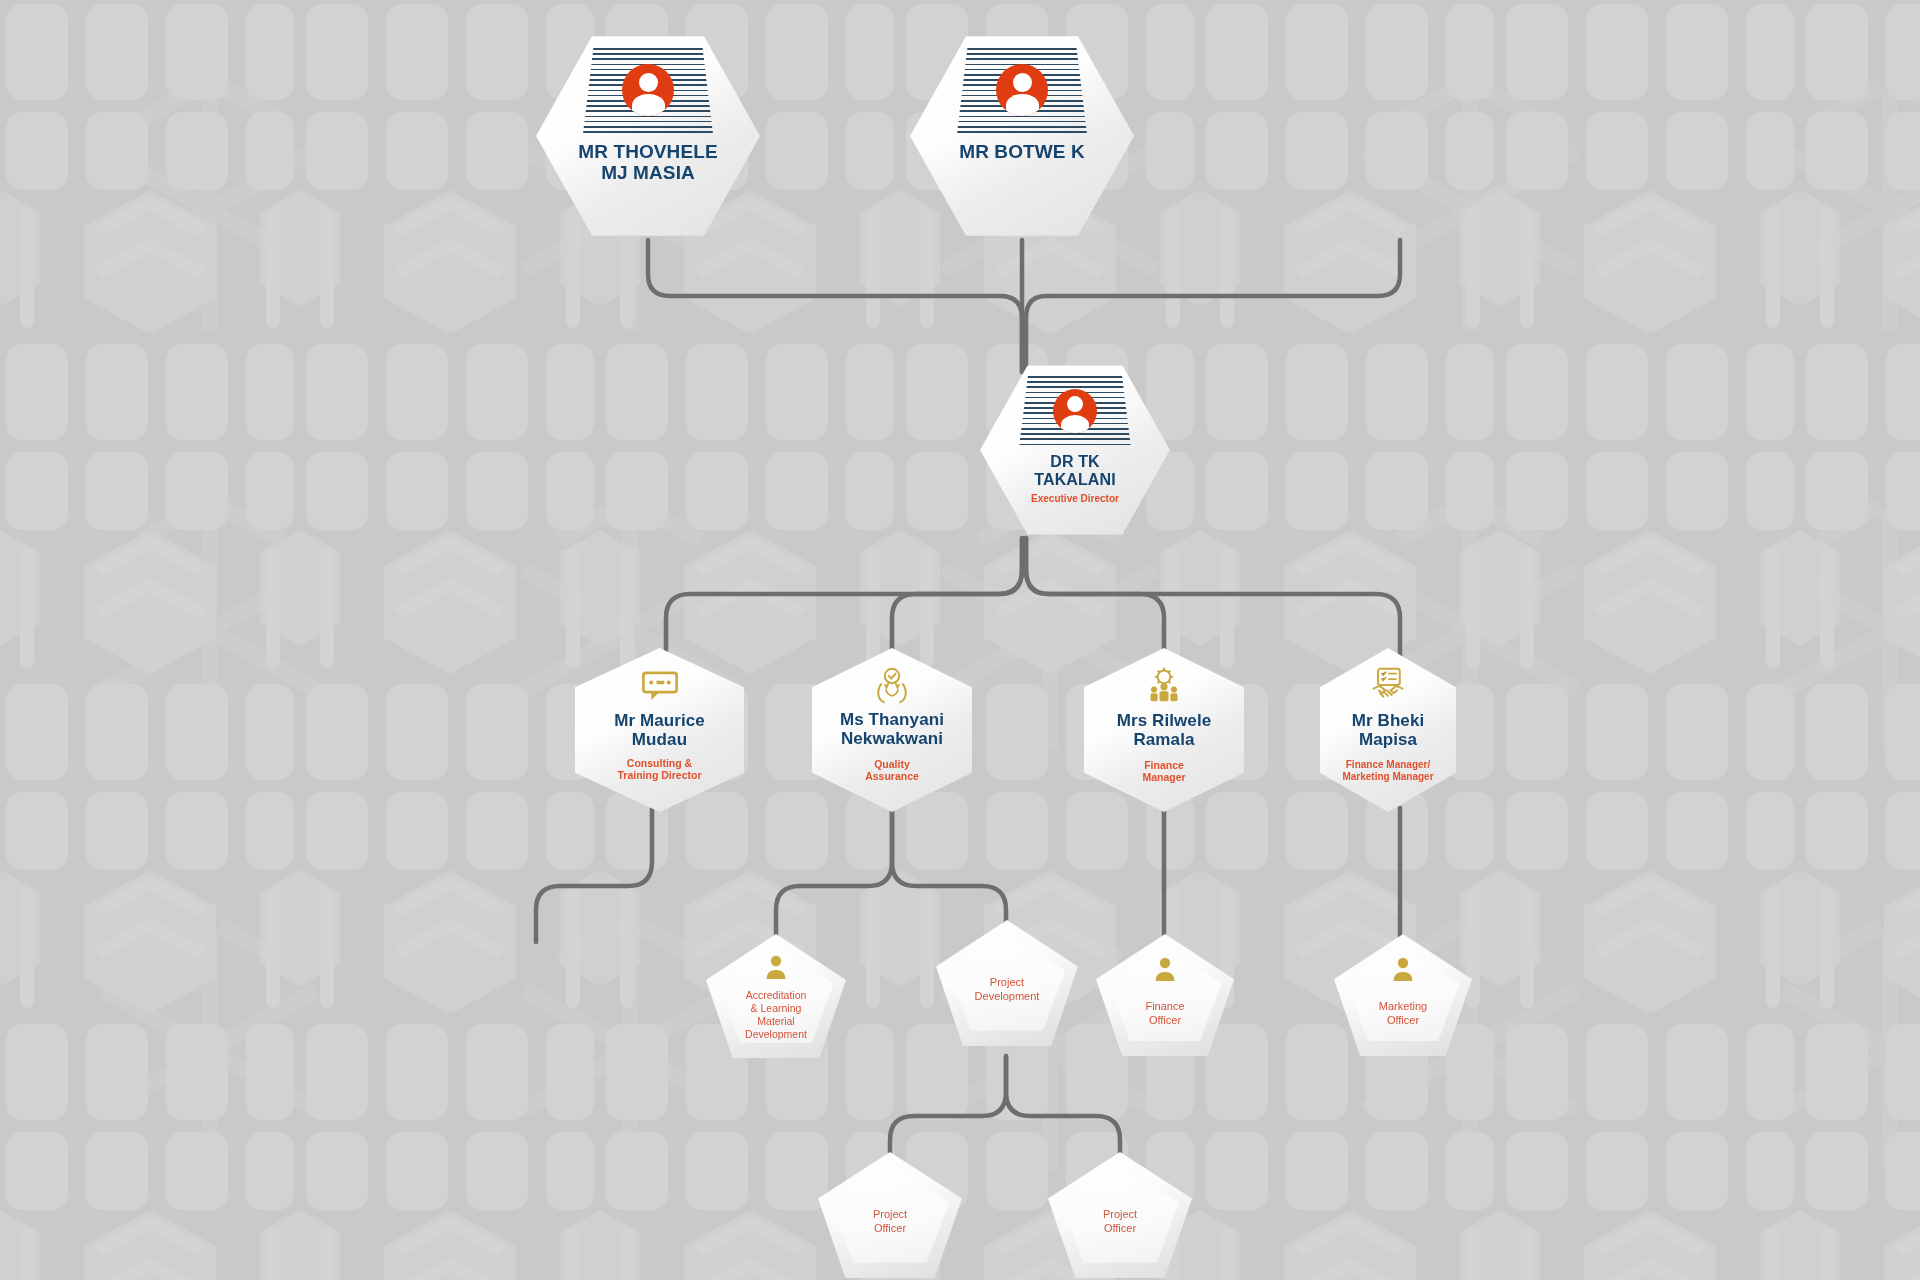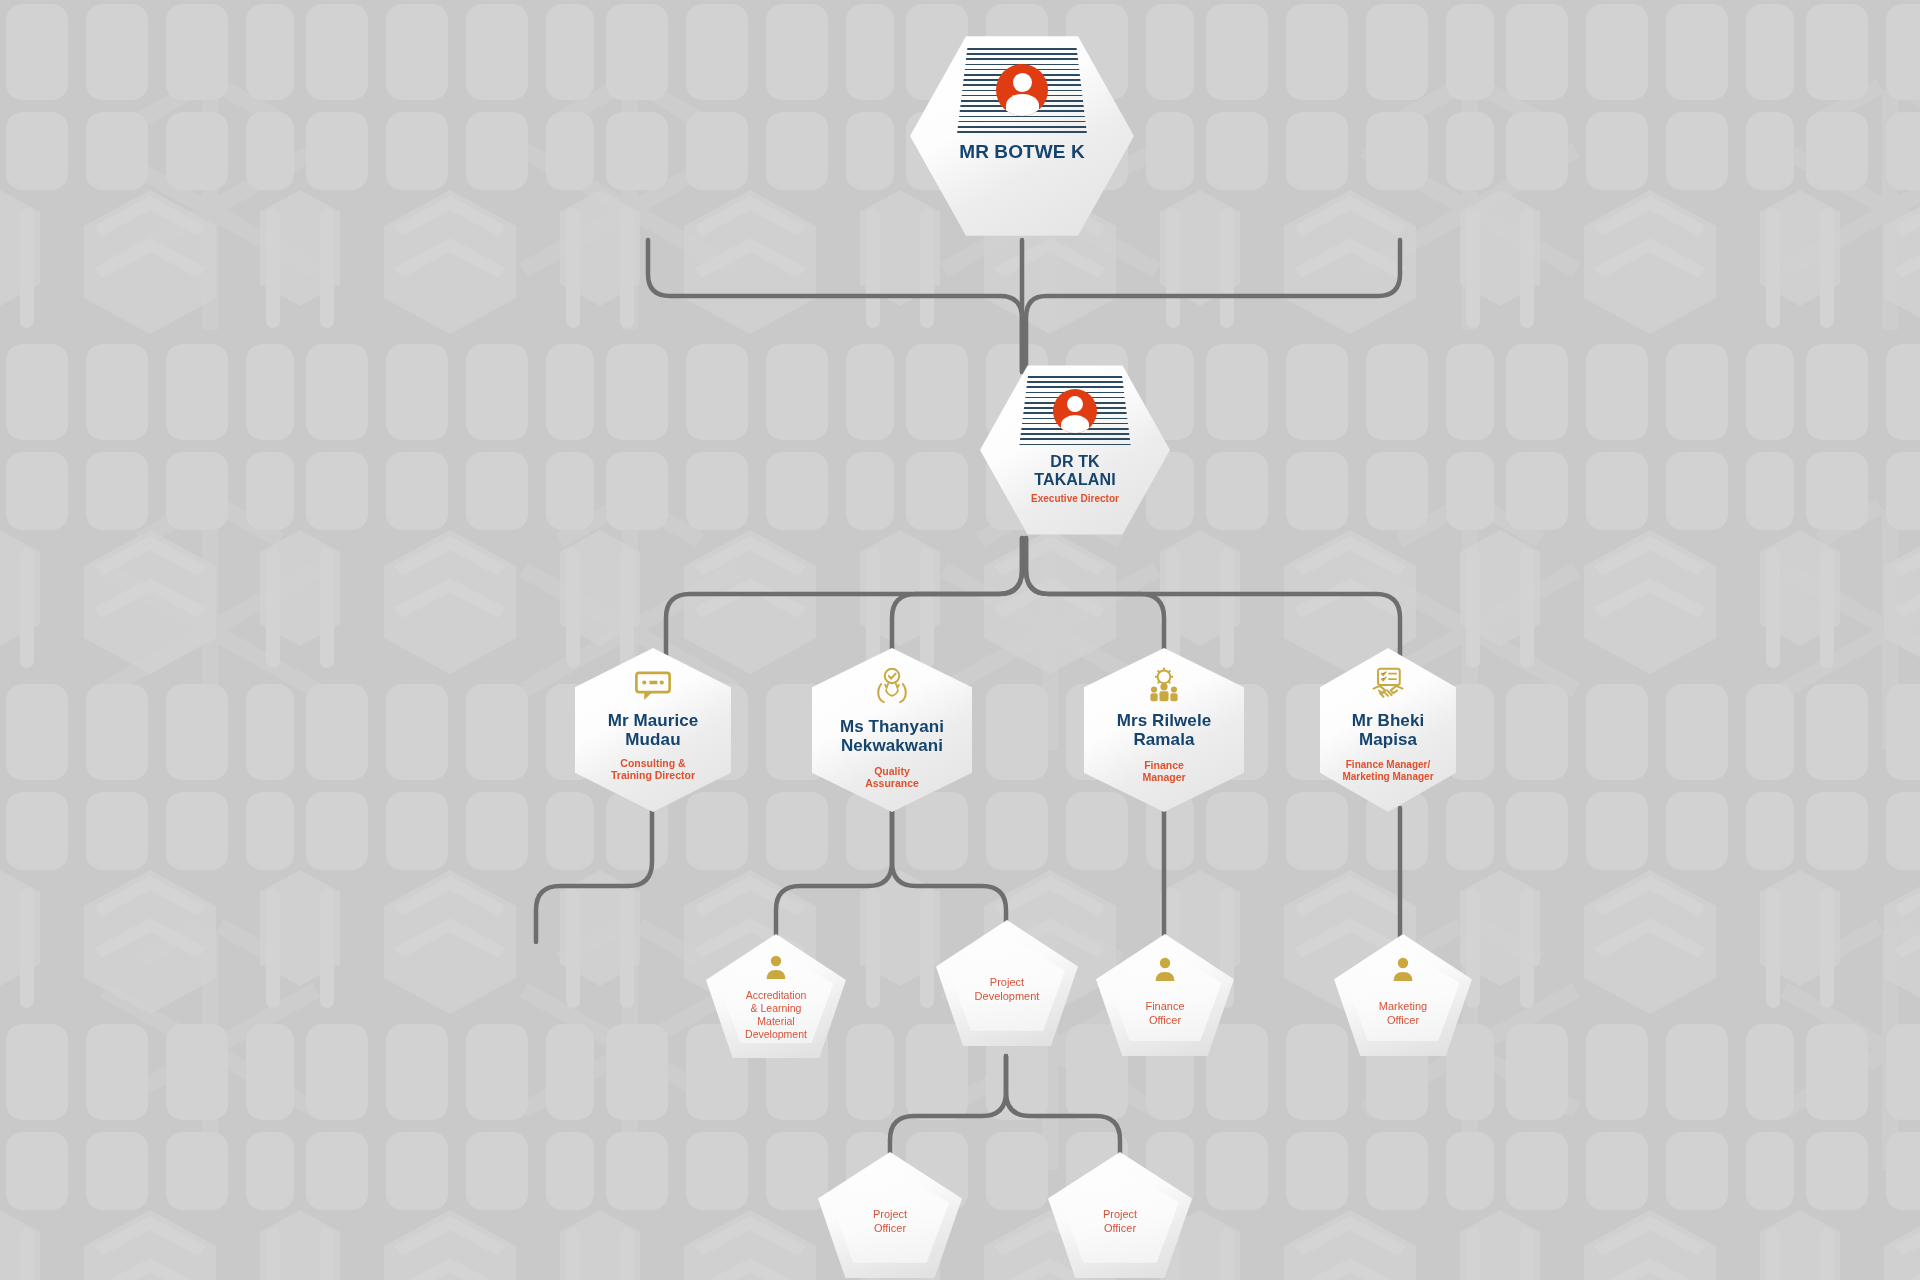--- a/index.html
+++ b/index.html
@@ -146,20 +146,35 @@
       <path d="M1164 808 L1164 942"></path>
       <path d="M1400 808 L1400 942"></path>
 
       <path d="M1006 1056 L1006 1092 Q1006 1116 982 1116 L914 1116 Q890 1116 890 1140 L890 1164"></path>
       <path d="M1006 1056 L1006 1092 Q1006 1116 1030 1116 L1096 1116 Q1120 1116 1120 1140 L1120 1164"></path>
     </g>
   </svg>
 
   <div id="nodes">
 
+    <div class="node hexwrap" style="left:536px;top:32px;width:224px;height:208px;">
+      <div class="hexbody hex-h"></div>
+      <div class="content" style="padding-top:16px;">
+        <div class="stripes" style="width:130px;height:86px;">
+          <div class="avatar" style="width:52px;height:52px;">
+            <div class="av-head" style="width:19px;height:19px;left:16.5px;top:9px;"></div>
+            <div class="av-body" style="width:33px;height:23px;left:9.5px;top:30px;"></div>
+          </div>
+        </div>
+        <div class="nm" style="font-size:19px;margin-top:7px;">
+          <div>MR THOVHELE</div>
+          <div>MJ MASIA</div>
+        </div>
+      </div>
+    </div>
 
     <div class="node hexwrap" style="left:910px;top:32px;width:224px;height:208px;">
       <div class="hexbody hex-h"></div>
       <div class="content" style="padding-top:16px;">
         <div class="stripes" style="width:130px;height:86px;">
           <div class="avatar" style="width:52px;height:52px;">
             <div class="av-head" style="width:19px;height:19px;left:16.5px;top:9px;"></div>
             <div class="av-body" style="width:33px;height:23px;left:9.5px;top:30px;"></div>
           </div>
         </div>
@@ -183,21 +198,21 @@
         <div class="nm" style="font-size:16px;margin-top:5px;">
           <div>DR TK</div>
           <div>TAKALANI</div>
         </div>
         <div class="role" style="font-size:10px;margin-top:4px;">
           <div>Executive Director</div>
         </div>
       </div>
     </div>
 
-    <div class="node hexwrap" style="left:575px;top:648px;width:156px;height:164px;">
+    <div class="node hexwrap" style="left:575px;top:648px;width:156px;height:164px;padding-left:13px;">
       <div class="hexbody hex-v"></div>
       <div class="content" style="padding-top:22px;">
         <svg class="ticon" width="42" height="32" viewBox="0 0 48 36">
           <rect x="5" y="3" width="38" height="22" rx="3" fill="none" stroke="#c9a93f" stroke-width="3"></rect>
           <path d="M14 25 L14 34 L23 25 Z" fill="#c9a93f"></path>
           <circle cx="14" cy="14" r="2.4" fill="#c9a93f"></circle>
           <rect x="20" y="12" width="9" height="4" fill="#c9a93f"></rect>
           <circle cx="34" cy="14" r="2.4" fill="#c9a93f"></circle>
         </svg>
         <div class="nm" style="font-size:17px;margin-top:9px;">
@@ -216,21 +231,21 @@
       <div class="content" style="padding-top:18px;">
         <svg class="ticon" width="40" height="38" viewBox="0 0 44 42">
           <circle cx="22" cy="11" r="8" fill="none" stroke="#c9a93f" stroke-width="2.2"></circle>
           <path d="M18.5 11 l2.6 2.8 L26 8.4" fill="none" stroke="#c9a93f" stroke-width="2.2" stroke-linecap="round"></path>
           <path d="M18 19 l-2 5 l-2 -4" fill="none" stroke="#c9a93f" stroke-width="2"></path>
           <path d="M26 19 l2 5 l2 -4" fill="none" stroke="#c9a93f" stroke-width="2"></path>
           <path d="M10 20 q-4 5 -3 12 q1 6 6 8" fill="none" stroke="#c9a93f" stroke-width="2.2" stroke-linecap="round"></path>
           <path d="M34 20 q4 5 3 12 q-1 6 -6 8" fill="none" stroke="#c9a93f" stroke-width="2.2" stroke-linecap="round"></path>
           <path d="M15 26 q2 6 7 7 q5 -1 7 -7" fill="none" stroke="#c9a93f" stroke-width="2"></path>
         </svg>
-        <div class="nm" style="font-size:17px;margin-top:13px;">
+        <div class="nm" style="font-size:17px;margin-top:6px;">
           <div>Ms Thanyani</div>
           <div>Nekwakwani</div>
         </div>
         <div class="role" style="font-size:10.5px;margin-top:10px;">
           <div>Quality</div>
           <div>Assurance</div>
         </div>
       </div>
     </div>
 

